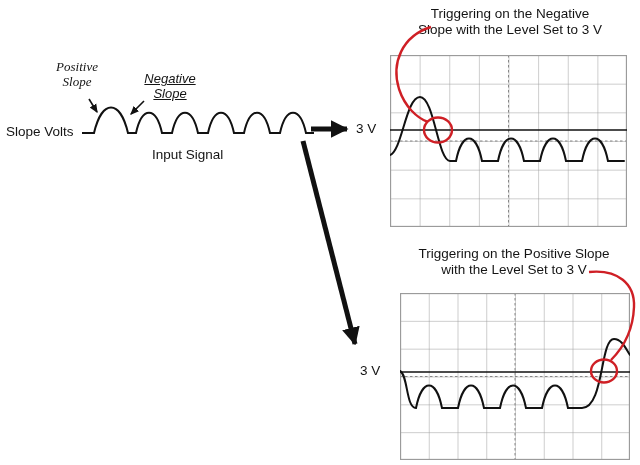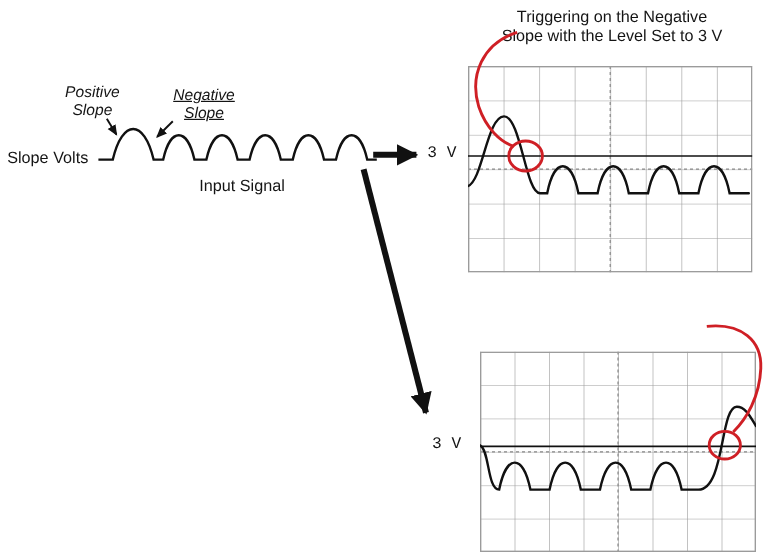--- a/index.html
+++ b/index.html
@@ -12,41 +12,41 @@
   }
   .abs { position:absolute; }
   .slope-label {
     font-style:italic; font-size:13px; line-height:1.15;
     text-align:center; white-space:pre-line;
   }
   .plain-label { font-size:13.5px; }
   .scope-title {
     font-size:13.5px; line-height:1.22; text-align:center; white-space:pre-line;
   }
-  .level-label { font-size:13.5px;font-family:Liberation Mono, monospace; }
+  .level-label { font-size:13.5px; }
   svg { display:block; }
   .grid-cell  { stroke:var(--grid); stroke-width:1; fill:none; }
   .grid-border{ stroke:var(--grid); stroke-width:1.3; fill:none; }
   .grid-center{ stroke:#878787; stroke-width:1; stroke-dasharray:2.5 2.5; fill:none; }
   .level-line { stroke:#111; stroke-width:1.4; fill:none; }
   .trace      { stroke:#111; stroke-width:2; fill:none; stroke-linecap:round; }
   .black-arrow{ stroke:#111; fill:none; }
   .red-mark   { stroke:var(--red); fill:none; }
 </style>
 </head>
 <body>
 
 <div class="stage">
 
-  <div class="abs slope-label" style="left:40px; top:70px; width:74px;">Positive
+  <div class="abs slope-label" style="left:40px; top:60px; width:74px;font-family:Liberation Serif, serif;">Positive
 Slope</div>
   <div class="abs slope-label" style="left:130px; top:72px; width:80px;text-decoration:underline;">Negative
 Slope</div>
   <div class="abs plain-label" style="left:6px; top:124px;">Slope Volts</div>
-  <div class="abs plain-label" style="left:166px; top:147px;">Input Signal</div>
+  <div class="abs plain-label" style="left:152px; top:147px;">Input Signal</div>
 
   <svg class="abs" style="left:82px; top:99px;" width="232" height="50" viewBox="0 0 232 50">
     <path class="trace" d="M0,34 h12 c8,-34 26,-34 34,0 h8 c6,-27 20,-27 26,0 h10 c6,-27 20,-27 26,0 h10 c6,-27 20,-27 26,0 h10 c6,-27 20,-27 26,0 h10 c6,-27 20,-27 26,0 h8"></path>
   </svg>
 
   <div class="abs scope-title" style="left:394px; top:6px; width:232px;">Triggering on the Negative
 Slope with the Level Set to 3 V</div>
   <div class="abs level-label" style="left:356px; top:121px;">3 V</div>
   <svg class="abs" style="left:390px; top:55px;" width="237" height="172" viewBox="0 0 237 172">
     <defs>
@@ -55,20 +55,22 @@
       </pattern>
     </defs>
     <rect width="237" height="172" fill="url(#gridA)"></rect>
     <line x1="118.5" y1="0" x2="118.5" y2="172" class="grid-center"></line>
     <line x1="0" y1="86" x2="237" y2="86" class="grid-center"></line>
     <rect x="0.5" y="0.5" width="236" height="171" class="grid-border"></rect>
     <line x1="0" y1="75" x2="237" y2="75" class="level-line"></line>
     <path class="trace" d="M0,100 C12,96 16,42 30,42 C44,42 48,106 60,106 h6 c6,-30 20,-30 26,0 h16 c6,-30 20,-30 26,0 h16 c6,-30 20,-30 26,0 h16 c6,-30 20,-30 26,0 h16"></path>
   </svg>
 
+  <div class="abs scope-title" style="left:398px; top:246px; width:232px;">Triggering on the Positive Slope
+with the Level Set to 3 V</div>
   <div class="abs level-label" style="left:360px; top:363px;">3 V</div>
   <svg class="abs" style="left:400px; top:293px;" width="230" height="167" viewBox="0 0 230 167">
     <defs>
       <pattern id="gridB" width="28.75" height="27.833" patternUnits="userSpaceOnUse">
         <path d="M28.75 0 H0 V27.833" class="grid-cell"></path>
       </pattern>
     </defs>
     <rect width="230" height="167" fill="url(#gridB)"></rect>
     <line x1="115" y1="0" x2="115" y2="167" class="grid-center"></line>
     <line x1="0" y1="83.5" x2="230" y2="83.5" class="grid-center"></line>

